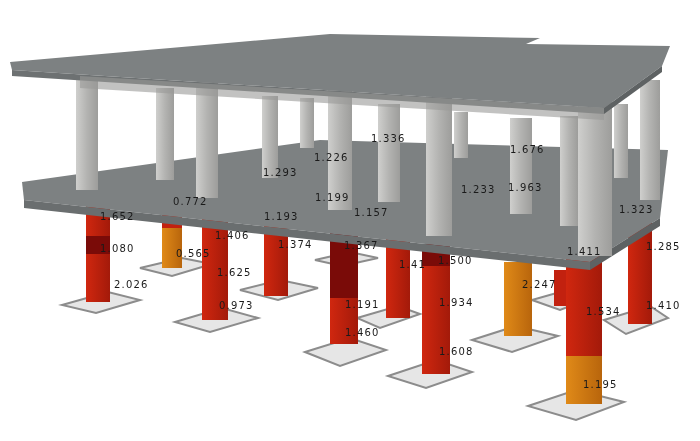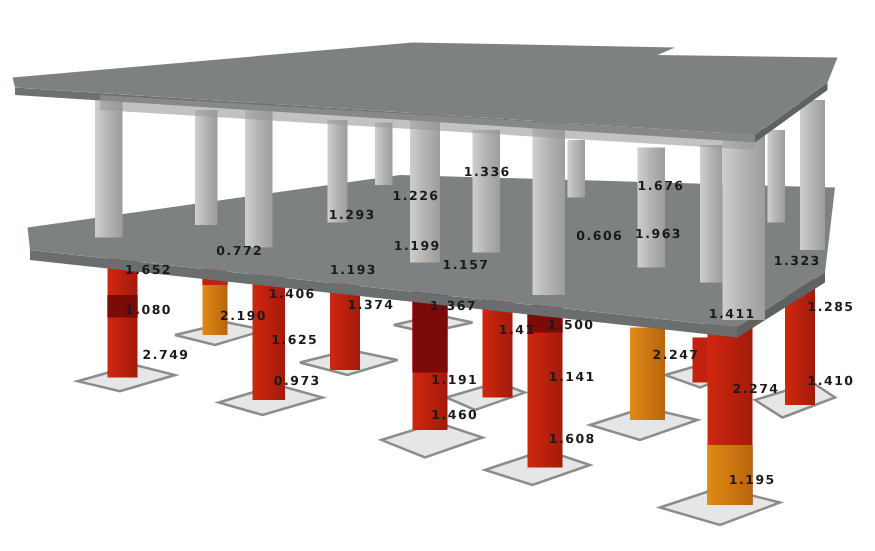--- a/index.html
+++ b/index.html
@@ -1,18 +1,18 @@
 <!DOCTYPE html>
 <html><head>
 <meta charset="utf-8">
 <style>
   html, body { margin: 0; padding: 0; background: #ffffff; }
   body { width: 700px; height: 441px; overflow: hidden; position: relative; font-family: "DejaVu Sans", sans-serif; }
   #scene { position: absolute; left: 0; top: 0; width: 700px; height: 441px; }
-  .lbl { position: absolute; font-family: "DejaVu Sans", sans-serif; font-size: 10px; font-weight: bold; color: #1a1a1a; letter-spacing: 1.2px; white-space: nowrap; line-height: 1; }
+  .lbl { position: absolute; font-family: "DejaVu Sans", sans-serif; font-size: 10px; font-weight: normal; color: #1a1a1a; letter-spacing: 1.2px; white-space: nowrap; line-height: 1; }
 </style>
 </head>
 <body>
 
 <svg id="scene" viewBox="0 0 700 441" xmlns="http://www.w3.org/2000/svg">
   <defs>
     <linearGradient id="colGrad" x1="0" x2="1">
       <stop offset="0" stop-color="#cfcfcd"></stop>
       <stop offset="0.5" stop-color="#b3b3b1"></stop>
       <stop offset="1" stop-color="#9d9d9b"></stop>
@@ -91,42 +91,42 @@
     <polygon points="604,108 662,66 662,72 604,114" fill="#5e6263"></polygon>
   </g>
 </svg>
 
 <div>
   <span class="lbl" style="left:371px;top:134px">1.336</span>
   <span class="lbl" style="left:314px;top:153px">1.226</span>
   <span class="lbl" style="left:510px;top:145px">1.676</span>
   <span class="lbl" style="left:263px;top:168px">1.293</span>
   <span class="lbl" style="left:508px;top:183px">1.963</span>
-  <span class="lbl" style="left:461px;top:185px">0.606</span>
+  <span class="lbl" style="left:461px;top:185px">1.233</span>
   <span class="lbl" style="left:315px;top:193px">1.199</span>
   <span class="lbl" style="left:173px;top:197px">0.772</span>
   <span class="lbl" style="left:354px;top:208px">1.157</span>
   <span class="lbl" style="left:264px;top:212px">1.193</span>
   <span class="lbl" style="left:619px;top:205px">1.323</span>
 </div>
 <div>
   <span class="lbl" style="left:100px;top:212px">1.652</span>
   <span class="lbl" style="left:215px;top:231px">1.406</span>
   <span class="lbl" style="left:278px;top:240px">1.374</span>
   <span class="lbl" style="left:344px;top:241px">1.367</span>
   <span class="lbl" style="left:100px;top:244px">1.080</span>
-  <span class="lbl" style="left:176px;top:249px">2.190</span>
+  <span class="lbl" style="left:176px;top:249px">0.565</span>
   <span class="lbl" style="left:567px;top:247px">1.411</span>
   <span class="lbl" style="left:646px;top:242px">1.285</span>
   <span class="lbl" style="left:399px;top:260px">1.41</span>
   <span class="lbl" style="left:438px;top:256px">1.500</span>
   <span class="lbl" style="left:217px;top:268px">1.625</span>
   <span class="lbl" style="left:522px;top:280px">2.247</span>
-  <span class="lbl" style="left:114px;top:280px">2.749</span>
+  <span class="lbl" style="left:114px;top:280px">2.026</span>
   <span class="lbl" style="left:345px;top:300px">1.191</span>
-  <span class="lbl" style="left:439px;top:298px">1.141</span>
+  <span class="lbl" style="left:439px;top:298px">1.934</span>
   <span class="lbl" style="left:219px;top:301px">0.973</span>
-  <span class="lbl" style="left:586px;top:307px">2.274</span>
+  <span class="lbl" style="left:586px;top:307px">1.534</span>
   <span class="lbl" style="left:646px;top:301px">1.410</span>
   <span class="lbl" style="left:345px;top:328px">1.460</span>
   <span class="lbl" style="left:439px;top:347px">1.608</span>
   <span class="lbl" style="left:583px;top:380px">1.195</span>
 </div>
 
 </body></html>

